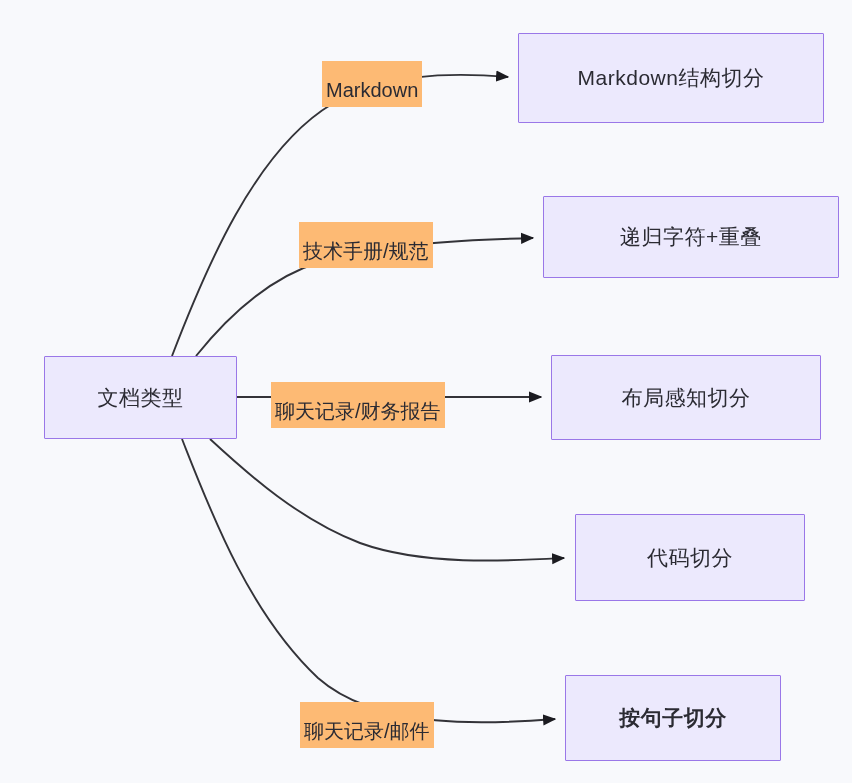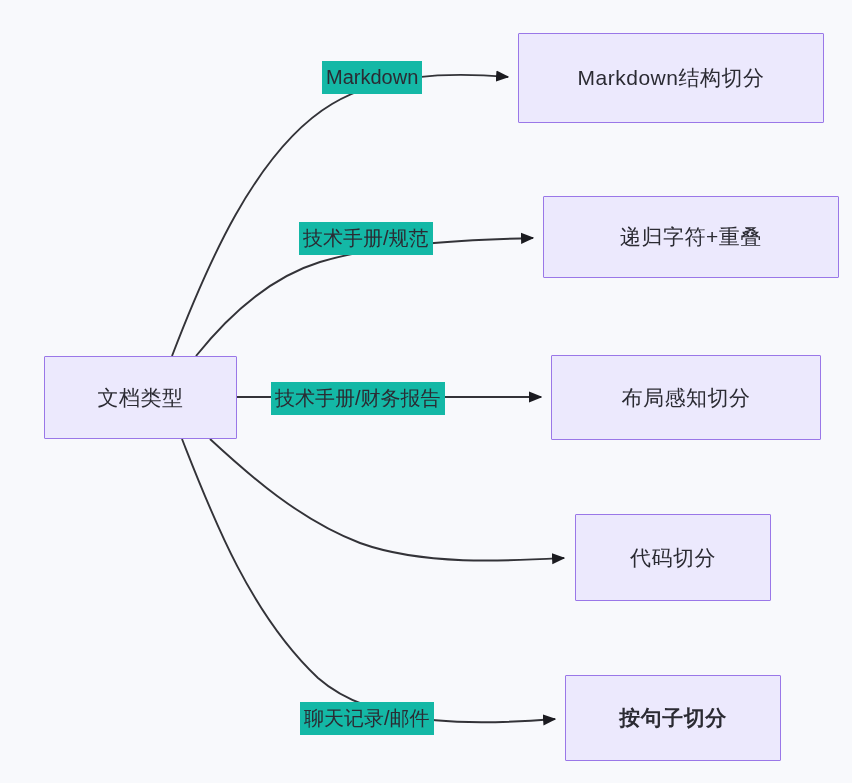--- a/index.html
+++ b/index.html
@@ -40,25 +40,25 @@
     justify-content: center;
     color: #2b2b33;
     font-size: 21px;
     letter-spacing: 0.5px;
     white-space: nowrap;
     z-index: 3;
   }
   .edge-label {
     position: absolute;
     box-sizing: border-box;
-    background: #14b8a6;
+    background: #fdba74;
     color: #2b2b33;
     font-size: 20px;
     line-height: 26px;
-    padding: 3px 4px 4px 4px;
+    padding: 16px 4px 4px 4px;
     white-space: nowrap;
     z-index: 4;
   }
   .edge-path {
     fill: none;
     stroke: #333338;
     stroke-width: 1.9px;
   }
   .arrow-head {
     fill: #1b1b20;
@@ -97,30 +97,30 @@
   </div>
 
   <div class="flow-node" style="left:543px; top:196px; width:296px; height:82px;">
     <span>递归字符+重叠</span>
   </div>
 
   <div class="flow-node" style="left:551px; top:355px; width:270px; height:85px;">
     <span>布局感知切分</span>
   </div>
 
-  <div class="flow-node" style="left:575px; top:514px; width:196px; height:87px;">
+  <div class="flow-node" style="left:575px; top:514px; width:230px; height:87px;">
     <span>代码切分</span>
   </div>
 
   <div class="flow-node" style="left:565px; top:675px; width:216px; height:86px;font-weight:bold;">
     <span>按句子切分</span>
   </div>
 
   <div class="edge-label" style="left:322px; top:61px;">Markdown</div>
 
   <div class="edge-label" style="left:299px; top:222px;">技术手册/规范</div>
 
-  <div class="edge-label" style="left:271px; top:382px;">技术手册/财务报告</div>
+  <div class="edge-label" style="left:271px; top:382px;">聊天记录/财务报告</div>
 
 
   <div class="edge-label" style="left:300px; top:702px;">聊天记录/邮件</div>
 
 </div>
 
 </body></html>

